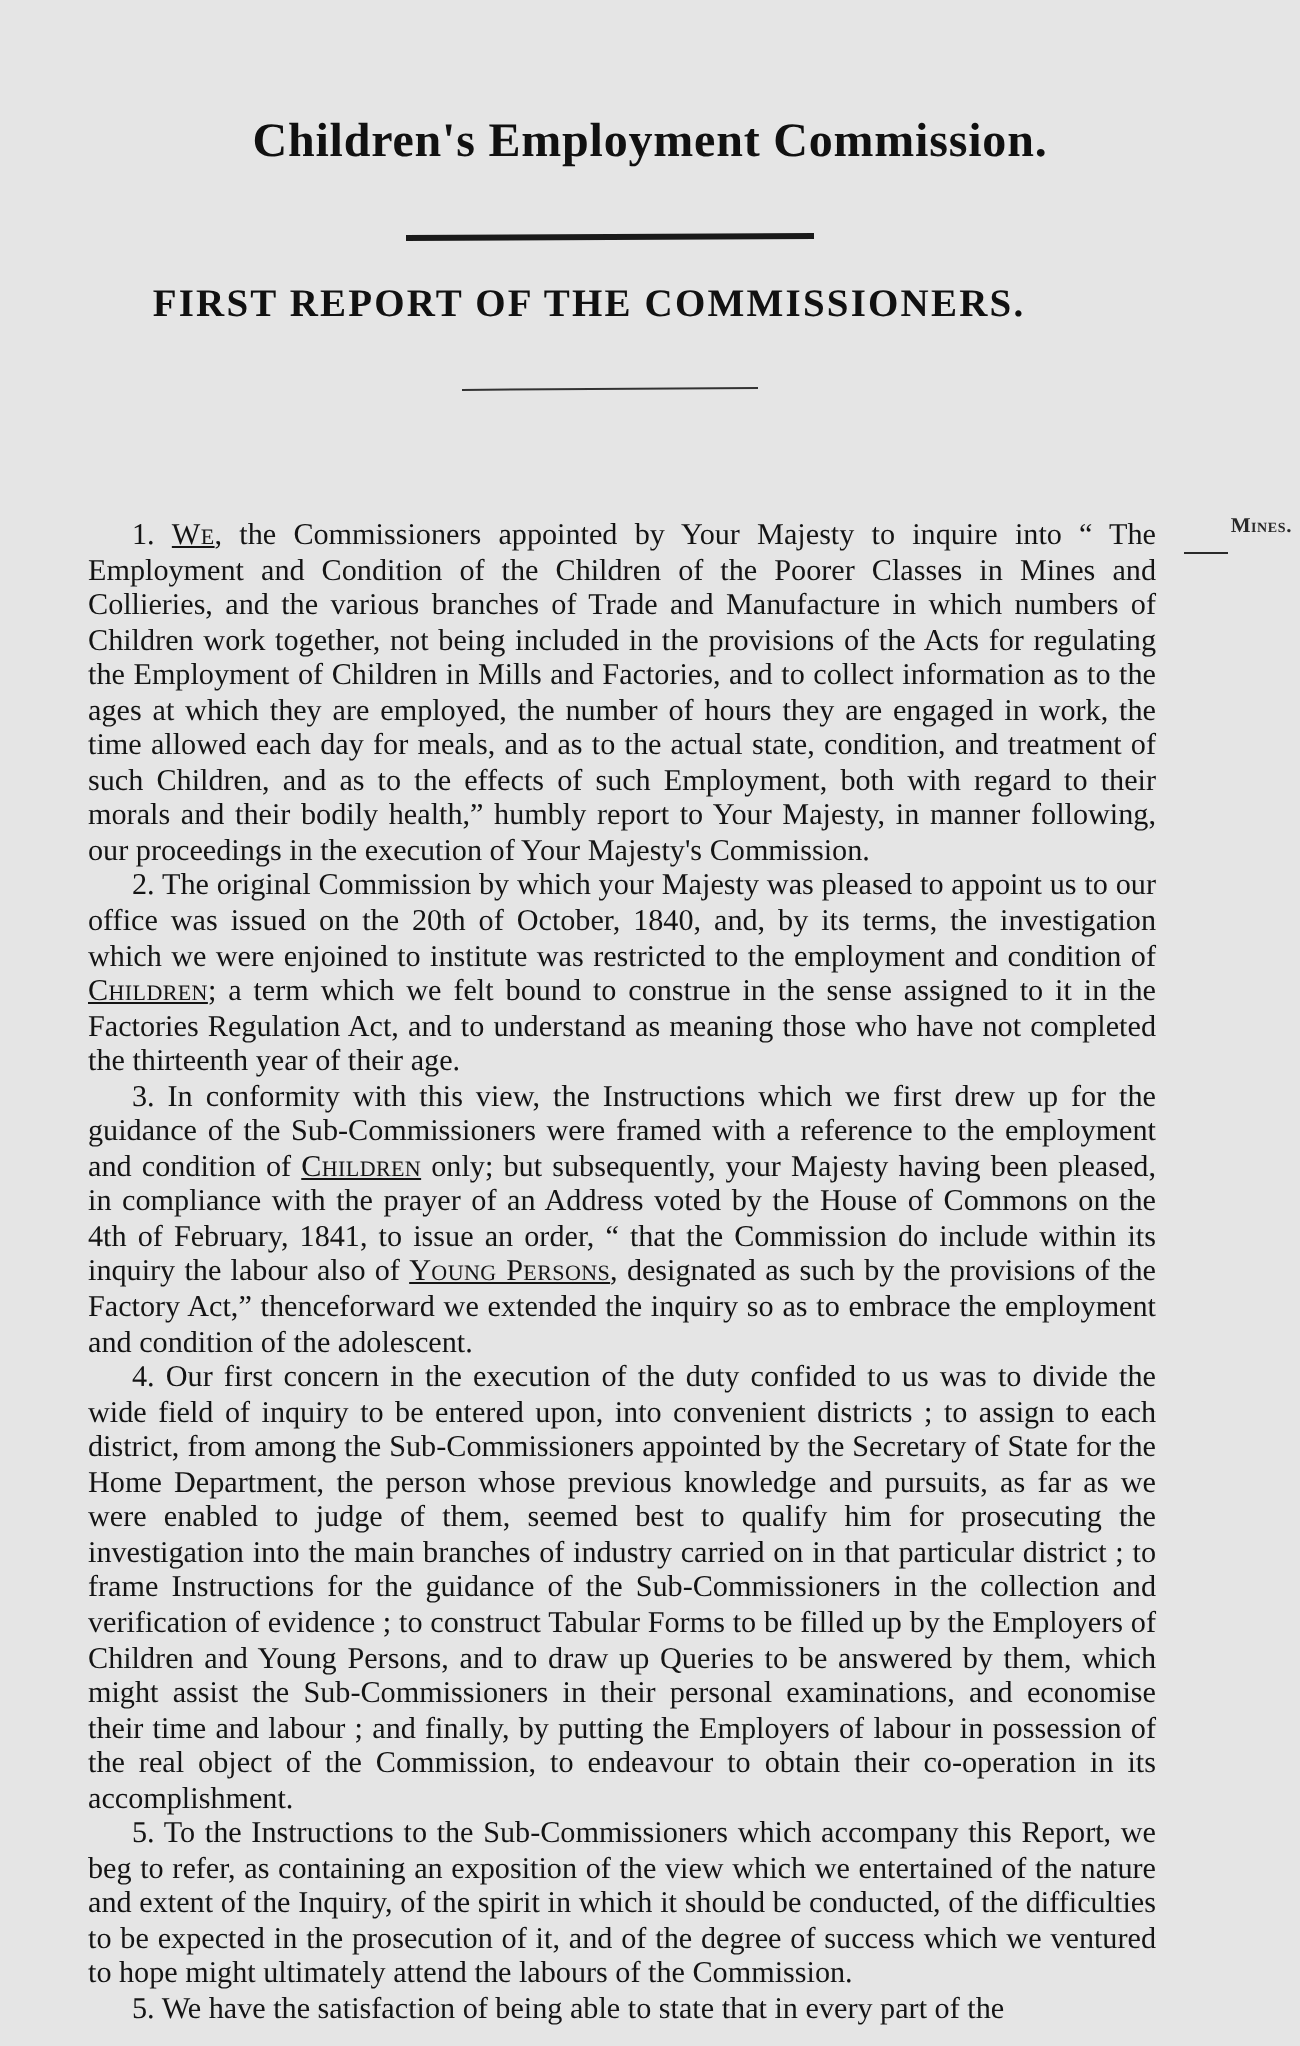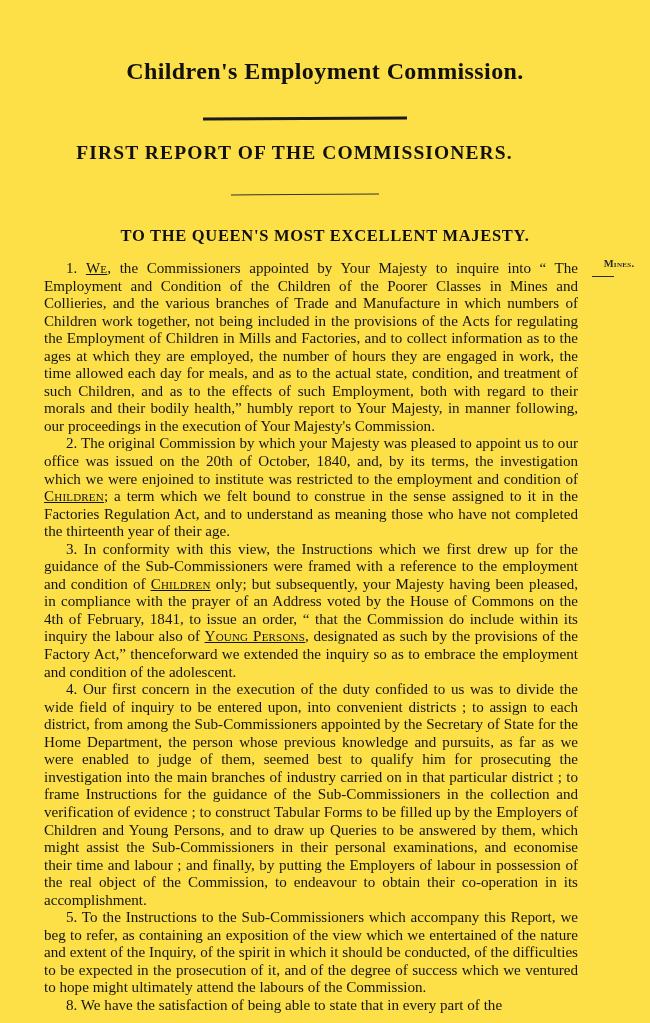--- a/index.html
+++ b/index.html
@@ -9,21 +9,21 @@
     background: #ffffff;
   }
   body {
     font-family: "Liberation Serif", "DejaVu Serif", serif;
     color: #1a1a1a;
   }
   .page {
     position: relative;
     width: 650px;
     height: 1023px;
-    background: #fde047;
+    background: #e5e5e5;
     overflow: hidden;
     box-sizing: border-box;
   }
 
   
   .doc-title {
     position: absolute;
     left: 0;
     top: 58px;
     width: 650px;
@@ -79,21 +79,21 @@
     color: #111;
     margin: 0;
   }
 
   
   .margin-note {
     position: absolute;
     left: 592px;
     top: 258px;
     width: 54px;
-    text-align: center;
+    text-align: right;
   }
   .margin-note .mn-label {
     font-family: "Liberation Serif", "DejaVu Serif", serif;
     font-variant: small-caps;
     font-weight: 600;
     font-size: 10.5px;
     letter-spacing: 0.3px;
     color: #2a2a2a;
     display: block;
     line-height: 1.1;
@@ -140,36 +140,35 @@
 <div class="page">
 
   <h1 class="doc-title">Children's Employment Commission.</h1>
 
   <div class="rule-thick"></div>
 
   <h2 class="report-title">FIRST REPORT OF THE COMMISSIONERS.</h2>
 
   <div class="rule-thin"></div>
 
-  <h3 class="majesty-line">TO THE QUEEN'S MOST EXCELLENT MAJESTY.</h3>
 
   <div class="margin-note">
     <span class="mn-label">Mines.</span>
     <div class="mn-rule"></div>
   </div>
 
   <div class="body-text">
 
     <p><span>1. </span><span class="sc">We</span><span>, the Commissioners appointed by Your Majesty to inquire into “ The Employment and Condition of the Children of the Poorer Classes in Mines and Collieries, and the various branches of Trade and Manufacture in which numbers of Children work together, not being included in the provisions of the Acts for regulating the Employment of Children in Mills and Factories, and to collect information as to the ages at which they are employed, the number of hours they are engaged in work, the time allowed each day for meals, and as to the actual state, condition, and treatment of such Children, and as to the effects of such Employment, both with regard to their morals and their bodily health,” humbly report to Your Majesty, in manner following, our proceedings in the execution of Your Majesty's Commission.</span></p>
 
     <p><span>2. The original Commission by which your Majesty was pleased to appoint us to our office was issued on the 20th of October, 1840, and, by its terms, the investigation which we were enjoined to institute was restricted to the employment and condition of </span><span class="sc">Children</span><span>; a term which we felt bound to construe in the sense assigned to it in the Factories Regulation Act, and to understand as meaning those who have not completed the thirteenth year of their age.</span></p>
 
     <p><span>3. In conformity with this view, the Instructions which we first drew up for the guidance of the Sub-Commissioners were framed with a reference to the employment and condition of </span><span class="sc">Children</span><span> only; but subsequently, your Majesty having been pleased, in compliance with the prayer of an Address voted by the House of Commons on the 4th of February, 1841, to issue an order, “ that the Commission do include within its inquiry the labour also of </span><span class="sc">Young Persons</span><span>, designated as such by the provisions of the Factory Act,” thenceforward we extended the inquiry so as to embrace the employment and condition of the adolescent.</span></p>
 
     <p>4. Our first concern in the execution of the duty confided to us was to divide the wide field of inquiry to be entered upon, into convenient districts ; to assign to each district, from among the Sub-Commissioners appointed by the Secretary of State for the Home Department, the person whose previous knowledge and pursuits, as far as we were enabled to judge of them, seemed best to qualify him for prosecuting the investigation into the main branches of industry carried on in that particular district ; to frame Instructions for the guidance of the Sub-Commissioners in the collection and verification of evidence ; to construct Tabular Forms to be filled up by the Employers of Children and Young Persons, and to draw up Queries to be answered by them, which might assist the Sub-Commissioners in their personal examinations, and economise their time and labour ; and finally, by putting the Employers of labour in possession of the real object of the Commission, to endeavour to obtain their co-operation in its accomplishment.</p>
 
     <p>5. To the Instructions to the Sub-Commissioners which accompany this Report, we beg to refer, as containing an exposition of the view which we entertained of the nature and extent of the Inquiry, of the spirit in which it should be conducted, of the difficulties to be expected in the prosecution of it, and of the degree of success which we ventured to hope might ultimately attend the labours of the Commission.</p>
 
-    <p class="last">8. We have the satisfaction of being able to state that in every part of the</p>
+    <p class="last">5. We have the satisfaction of being able to state that in every part of the</p>
 
   </div>
 
 </div>
 
 </body></html>

